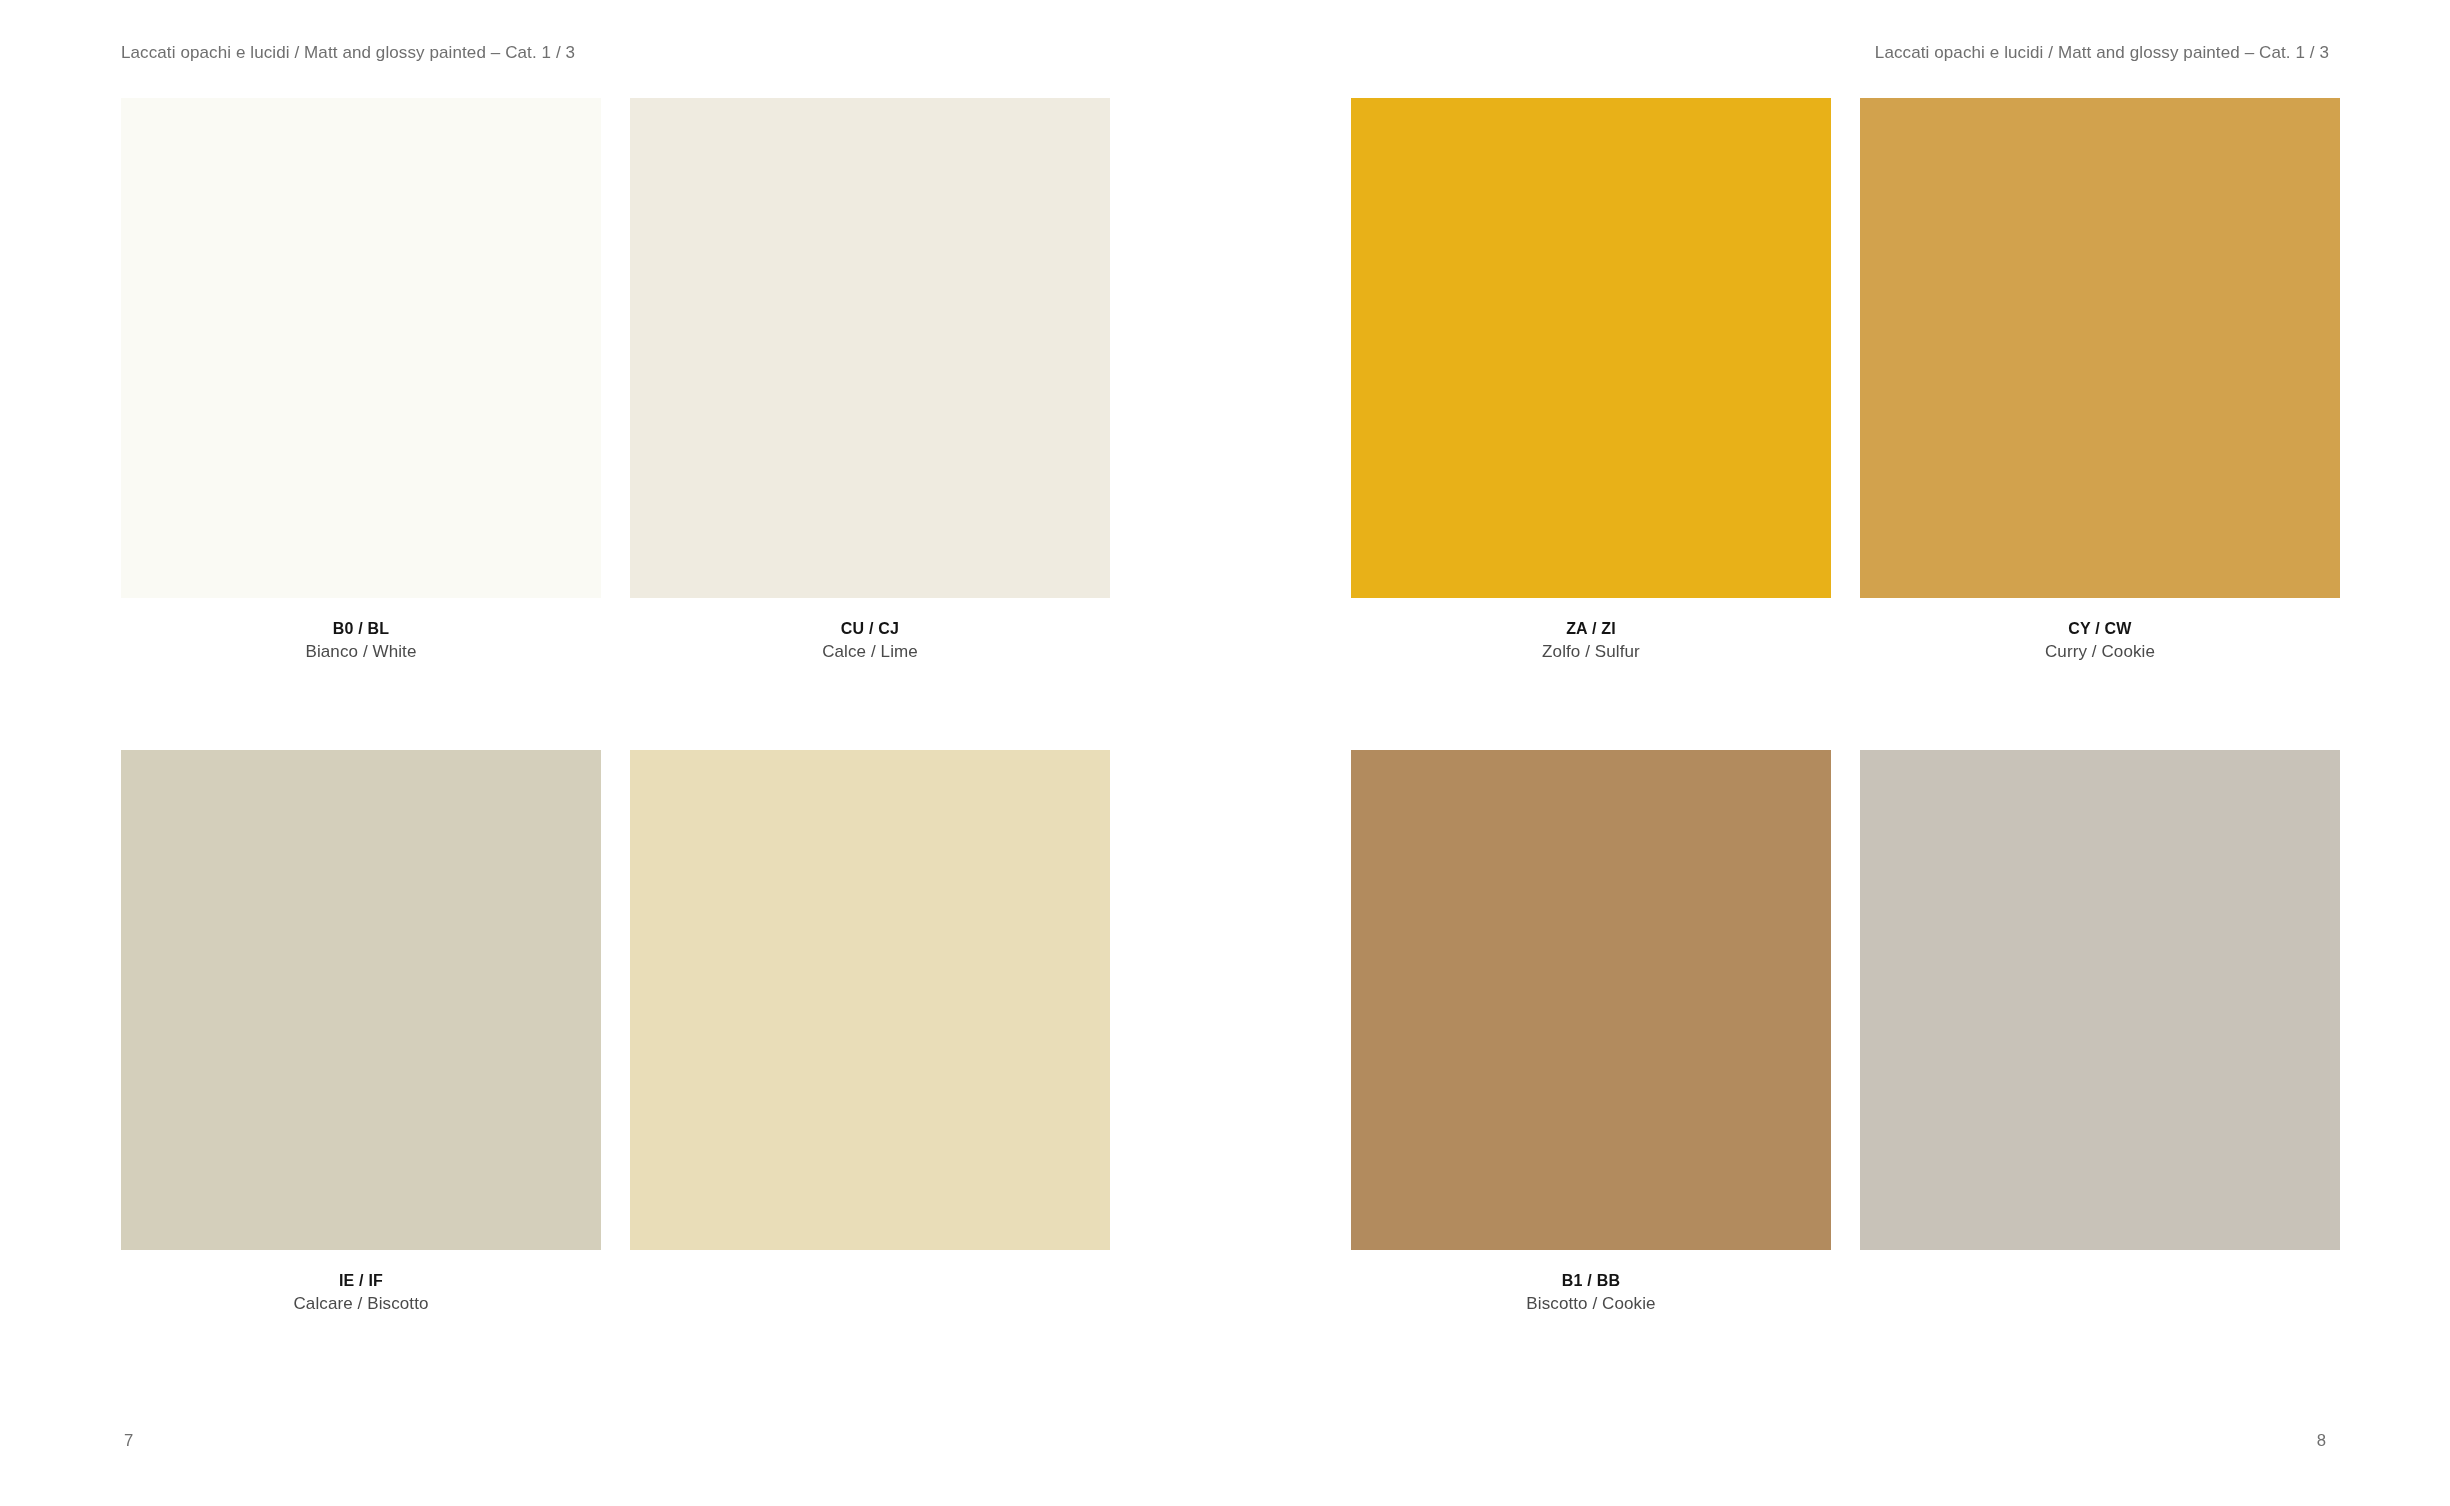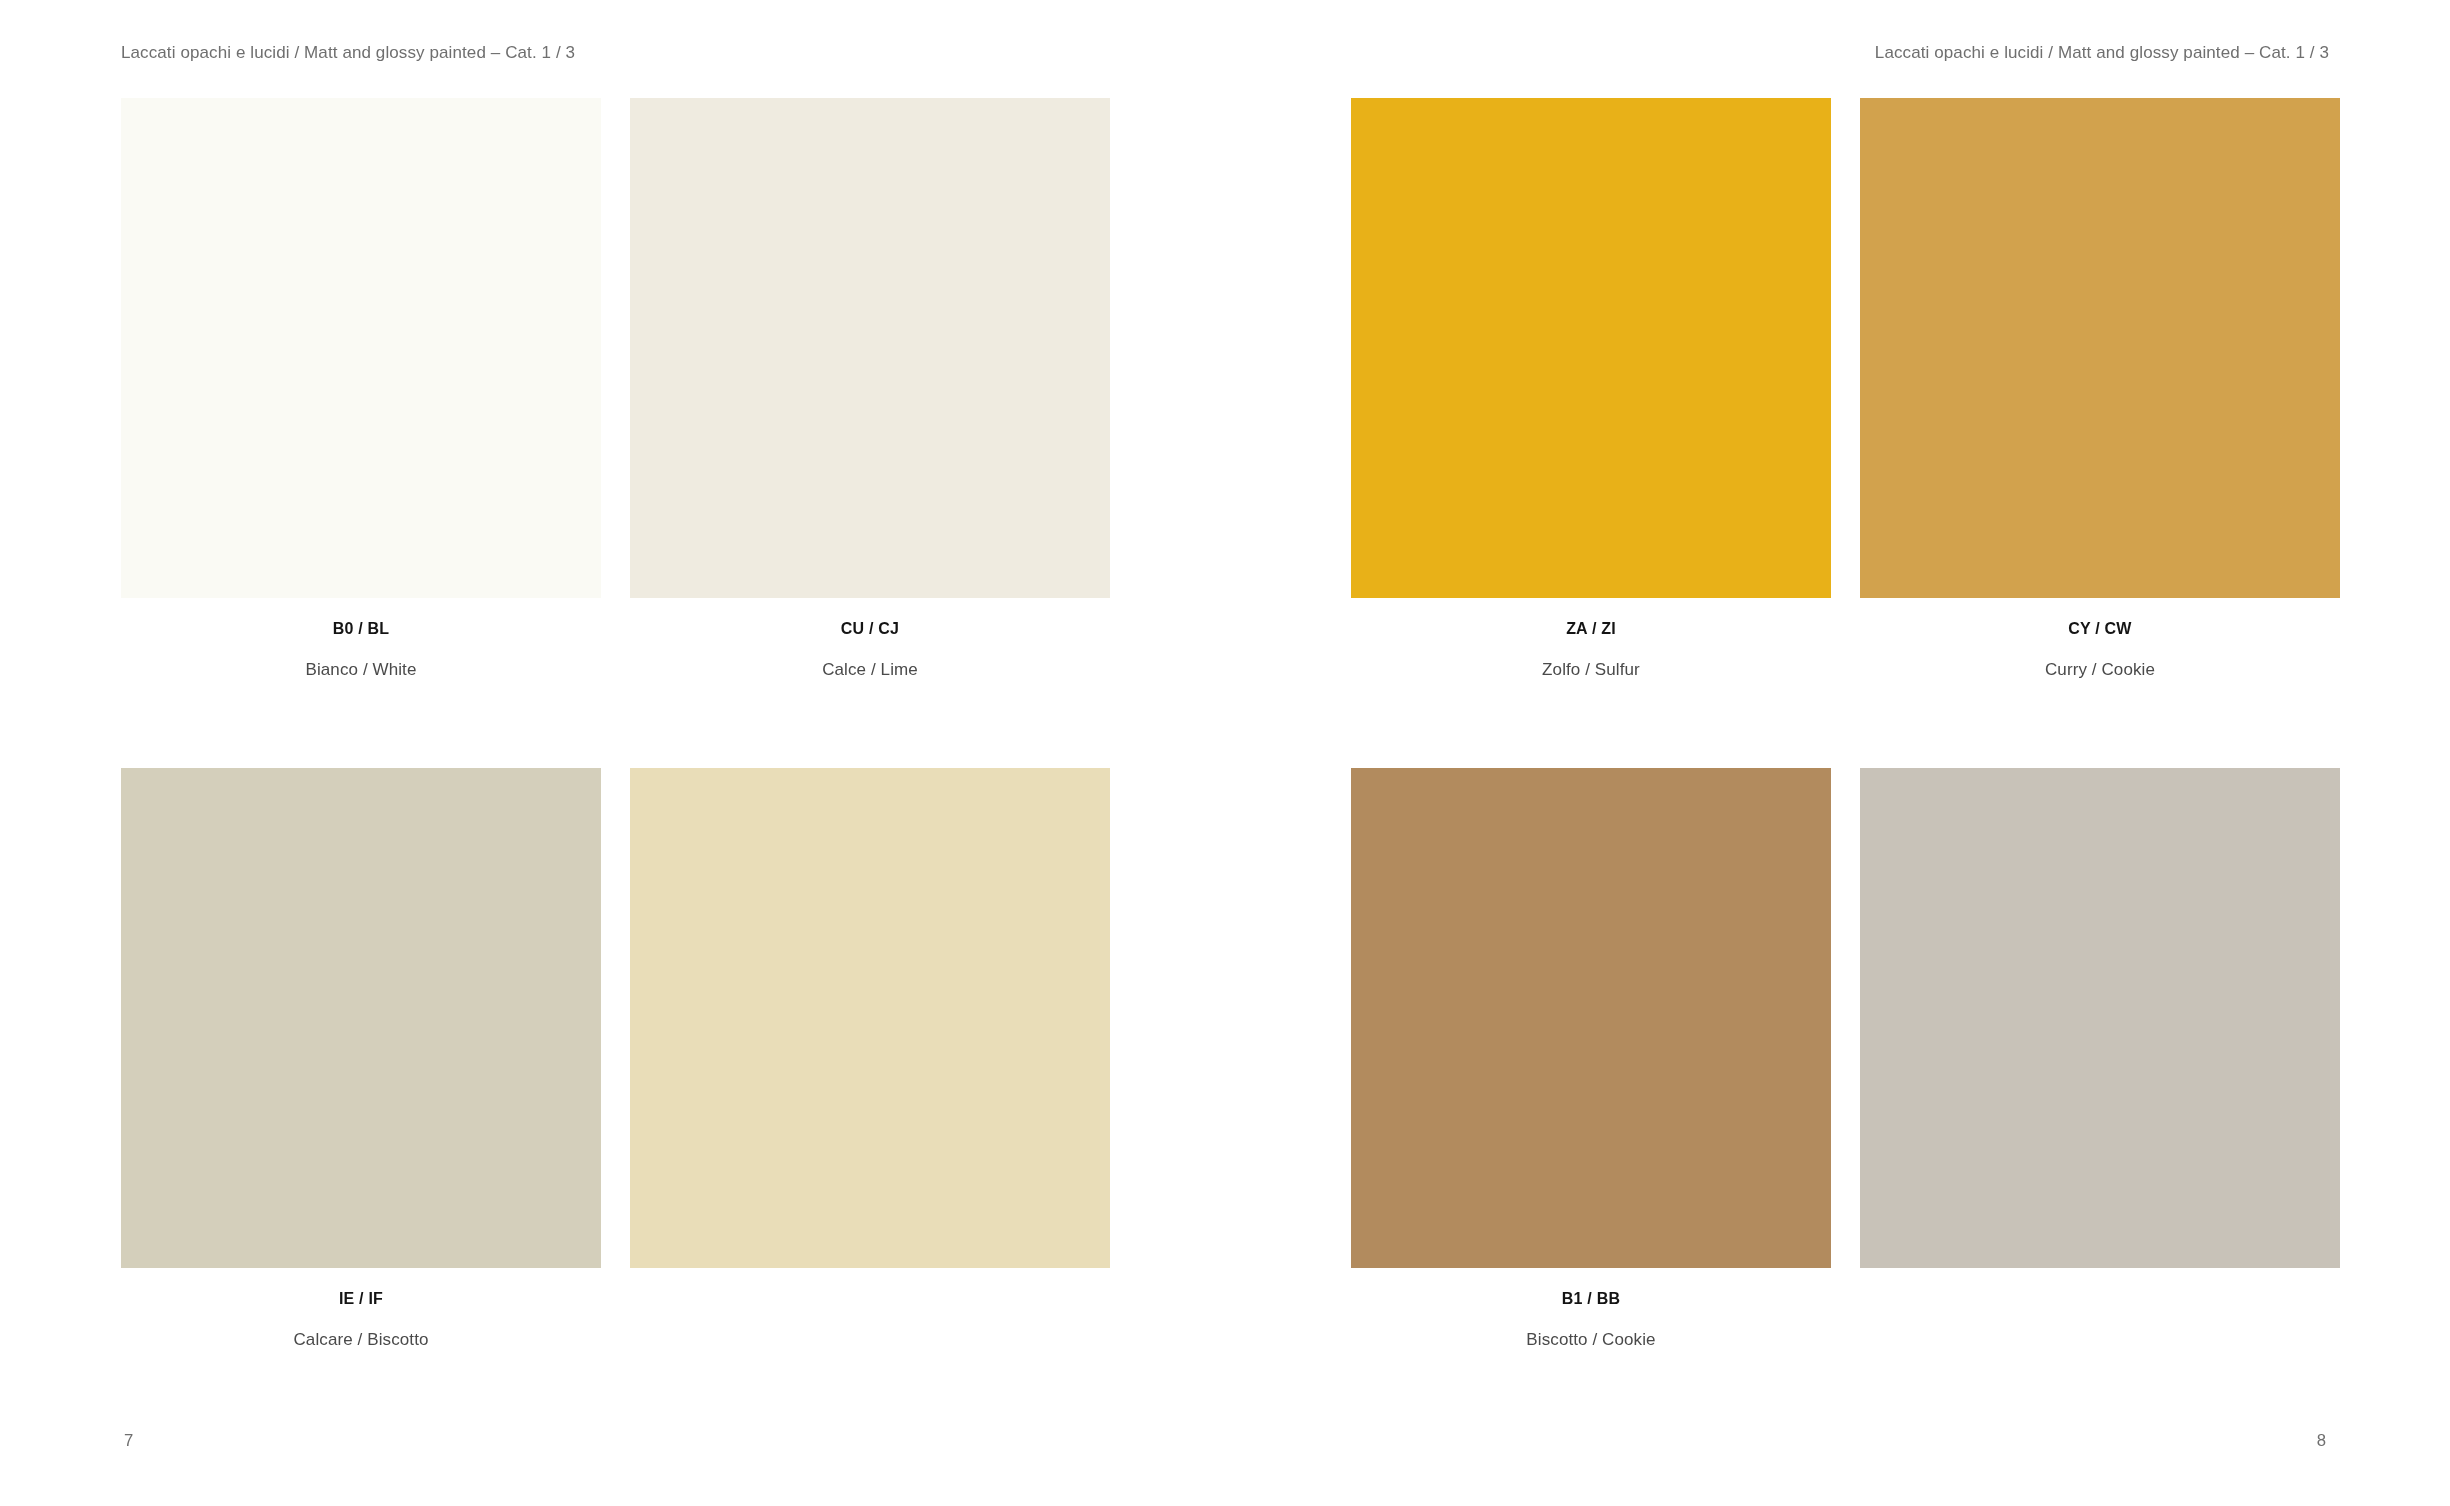--- a/index.html
+++ b/index.html
@@ -87,21 +87,21 @@
     line-height: 1.35;
     letter-spacing: 0.2px;
   }
 
   .swatch-name {
     font-size: 17px;
     font-weight: normal;
     color: #4a4a4a;
     line-height: 1.35;
     letter-spacing: 0.1px;
-    margin-top: 20px;
+    margin-top: 2px;
   }
 
   
   .folio {
     position: absolute;
     bottom: 55px;
     font-size: 16.7px;
     color: #6f6f6f;
   }
   .page-left .folio {

